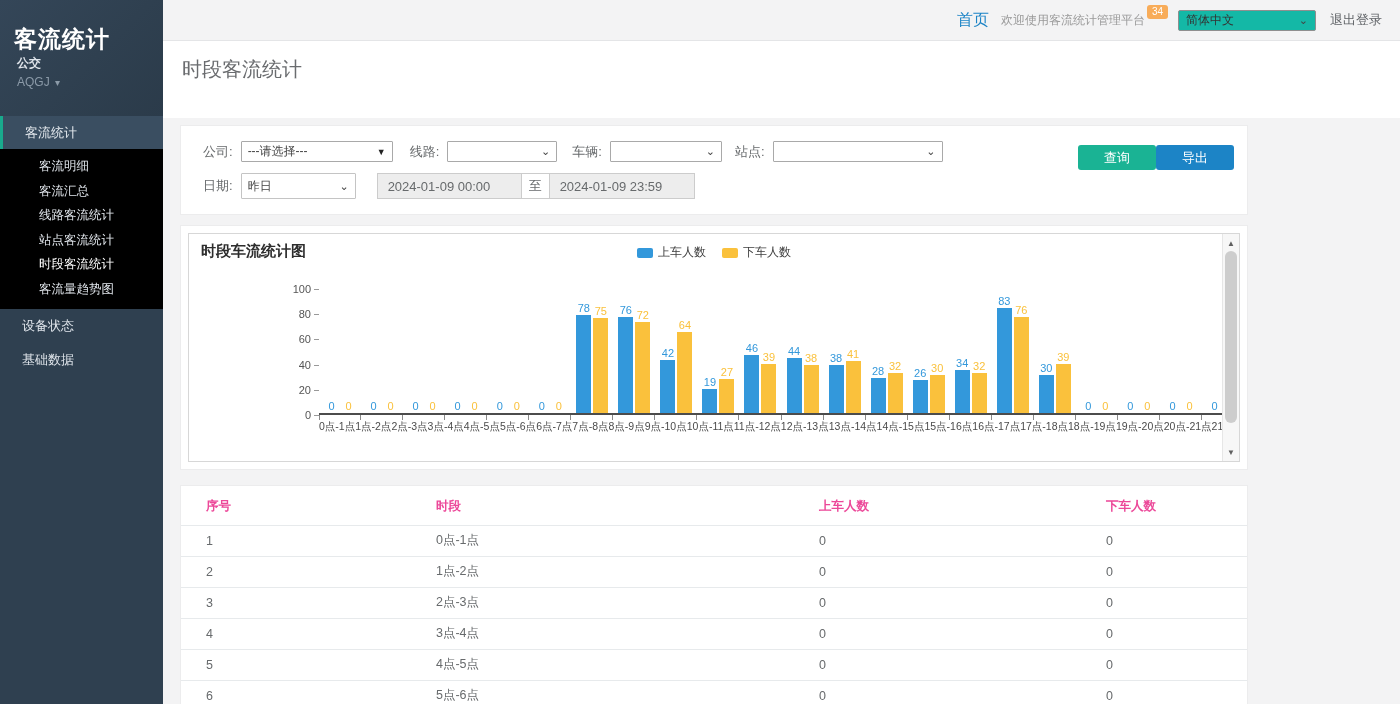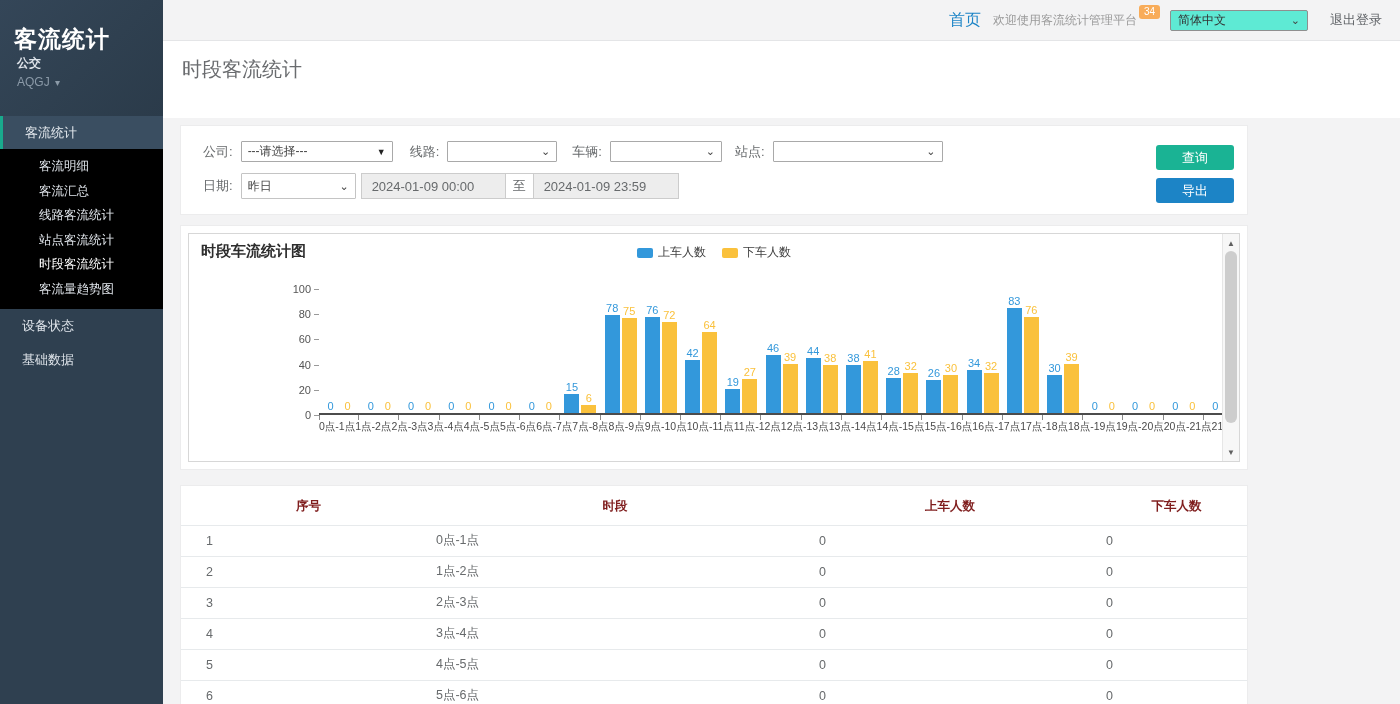--- a/index.html
+++ b/index.html
@@ -23,23 +23,23 @@
   .nav-sub-item:hover, .nav-sub-item.active { color:#ffffff; }
   .nav-item { height:34px; line-height:34px; padding-left:22px; font-size:13px; color:#e1e6ec; cursor:pointer; }
   
   .topbar { position:absolute; left:163px; top:0; width:1237px; height:41px; background:#f3f3f4;
     border-bottom:1px solid #e4e5e7; display:flex; align-items:center; justify-content:flex-end;
     padding-right:18px; }
   .home-link { color:var(--blue); font-size:16px; cursor:pointer; margin-right:12px; }
   .welcome { color:#999; font-size:12px; }
   .badge { background:var(--badge); color:#fff; font-size:10px; line-height:12px; padding:1px 5px;
     border-radius:3px; position:relative; top:-8px; margin:0 10px 0 2px; }
-  .lang-select { width:138px; height:21px; background:#5eead4; border:1px solid #8f8f8f; border-radius:2px;
+  .lang-select { width:138px; height:21px; background:#14b8a6; border:1px solid #8f8f8f; border-radius:2px;
     display:flex; align-items:center; justify-content:space-between; padding:0 7px; font-size:12px;
-    color:#333; cursor:pointer; margin-right:22px; }
+    color:#333; cursor:pointer; margin-right:14px; }
   .lang-select .chev { font-size:11px; color:#444; }
   .logout { font-size:13px; color:#5f6266; cursor:pointer; }
   
   .heading { position:absolute; left:163px; top:41px; width:1237px; height:77px; background:#fff; padding:15px 0 0 19px; }
   .page-title { font-size:20px; color:#6a6c6f; font-weight:400; }
   .breadcrumb { margin-top:9px; font-size:12px; color:#676a6c; }
   .breadcrumb .crumb { cursor:pointer; }
   .breadcrumb .sep { color:#bbb; margin:0 7px; }
   .breadcrumb .crumb.current { font-weight:bold; color:#555; cursor:default; }
   
@@ -52,28 +52,28 @@
   .f-row2 { top:47px; }
   .f-label { font-size:13px; color:#676a6c; margin-right:8px; white-space:nowrap; }
   .fake-select { border:1px solid #a9a9a9; background:#fff; height:21px; display:flex; align-items:center;
     justify-content:space-between; padding:0 6px; font-size:12px; color:#444; cursor:pointer; border-radius:1px; }
   .fake-select .chev { font-size:11px; color:#444; }
   .fake-select .arrow { font-size:9px; color:#222; }
   .sel-company { width:152px; margin-right:17px; }
   .sel-line { width:110px; margin-right:15px; }
   .sel-vehicle { width:112px; margin-right:13px; }
   .sel-station { width:170px; }
-  .sel-date { width:115px; height:26px; border-color:#c4c4c4; margin-right:5px; }
+  .sel-date { width:115px; height:26px; border-color:#c4c4c4; margin-right:21px; }
   .date-input { height:26px; background:#ededed; border:1px solid #ccc; color:#676a6c; font-size:13px;
     display:flex; align-items:center; padding-left:10px; }
   .date-from { width:145px; }
   .date-to { width:146px; }
   .date-sep { height:26px; width:27px; background:#fff; border:1px solid #ccc; border-left:none; border-right:none;
     display:flex; align-items:center; justify-content:center; font-size:13px; color:#676a6c; }
-  .btn-col { position:absolute; right:13px; top:19px; display:flex; flex-direction:column; gap:8px; }
+  .btn-col { position:absolute; right:13px; top:19px; display:flex; flex-direction:row; gap:0; }
   .btn { width:78px; height:25px; border:none; border-radius:3px; color:#fff; font-size:13px; cursor:pointer;
     font-family:inherit; }
   .btn-query { background:var(--green); }
   .btn-export { background:var(--blue); }
   
   .chart-card { height:245px; padding:7px; margin-bottom:15px; }
   .chart-box { position:relative; width:100%; height:100%; border:1px solid #d7d7d7; background:#fff; overflow:hidden; }
   .chart-title { position:absolute; top:8px; left:12px; font-size:15px; font-weight:bold; color:#2d2d2d; }
   .chart-legend { position:absolute; top:10px; left:50%; transform:translateX(-50%); display:flex; gap:16px; }
   .legend-item { display:flex; align-items:center; gap:5px; font-size:12px; color:#404040; }
@@ -98,21 +98,21 @@
   .chart-scrollbar { position:absolute; right:0; top:0; bottom:0; width:17px; background:#f7f7f7; border-left:1px solid #e6e6e6; }
   .scroll-arrow { position:absolute; left:0; width:16px; height:16px; display:flex; align-items:center; justify-content:center;
     font-size:8px; color:#606060; cursor:pointer; }
   .scroll-up { top:1px; }
   .scroll-down { bottom:1px; }
   .scroll-thumb { position:absolute; left:2px; right:2px; top:17px; bottom:38px; background:#cdcdcd; border-radius:7px; cursor:grab; }
   
   .table-card { min-height:240px; }
   table { width:100%; border-collapse:collapse; }
   col.c1 { width:230px; } col.c2 { width:383px; } col.c3 { width:287px; }
-  th { text-align:center; font-size:12.5px; font-weight:bold; color:#7f1d1d; padding:12px 0 10px 25px;
+  th { text-align:left; font-size:12.5px; font-weight:bold; color:#ec4899; padding:12px 0 10px 25px;
     border-bottom:1px solid #e7eaec; }
   td { font-size:12.5px; color:#676a6c; padding:6px 0 7px 25px; border-bottom:1px solid #e7eaec; }
 </style>
 </head>
 <body>
 
 <div class="sidebar">
   <div class="side-head">
     <div class="app-title">客流统计</div>
     <div class="org">公交</div>
@@ -262,30 +262,20 @@
                 <div class="bar-val up-val">0</div>
                 <div class="bar up-bar" style="height:0px"></div>
               </div>
               <div class="bar-col">
                 <div class="bar-val dn-val">0</div>
                 <div class="bar dn-bar" style="height:0px"></div>
               </div>
             </div>
             <div class="bar-group">
               <div class="bar-col">
-                <div class="bar-val up-val">15</div>
-                <div class="bar up-bar" style="height:19px"></div>
-              </div>
-              <div class="bar-col">
-                <div class="bar-val dn-val">6</div>
-                <div class="bar dn-bar" style="height:8px"></div>
-              </div>
-            </div>
-            <div class="bar-group">
-              <div class="bar-col">
                 <div class="bar-val up-val">78</div>
                 <div class="bar up-bar" style="height:98px"></div>
               </div>
               <div class="bar-col">
                 <div class="bar-val dn-val">75</div>
                 <div class="bar dn-bar" style="height:95px"></div>
               </div>
             </div>
             <div class="bar-group">
               <div class="bar-col">

